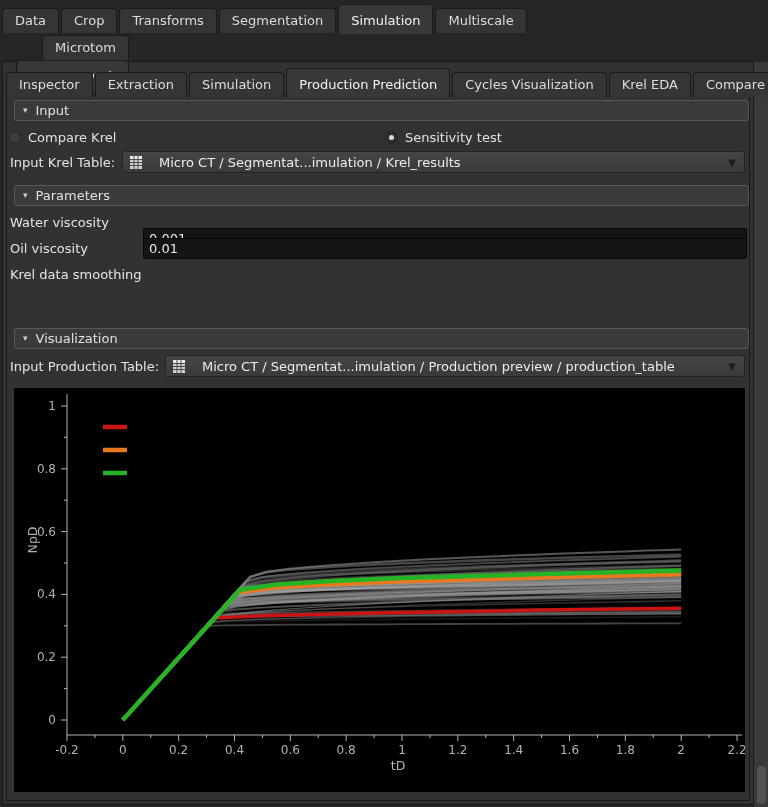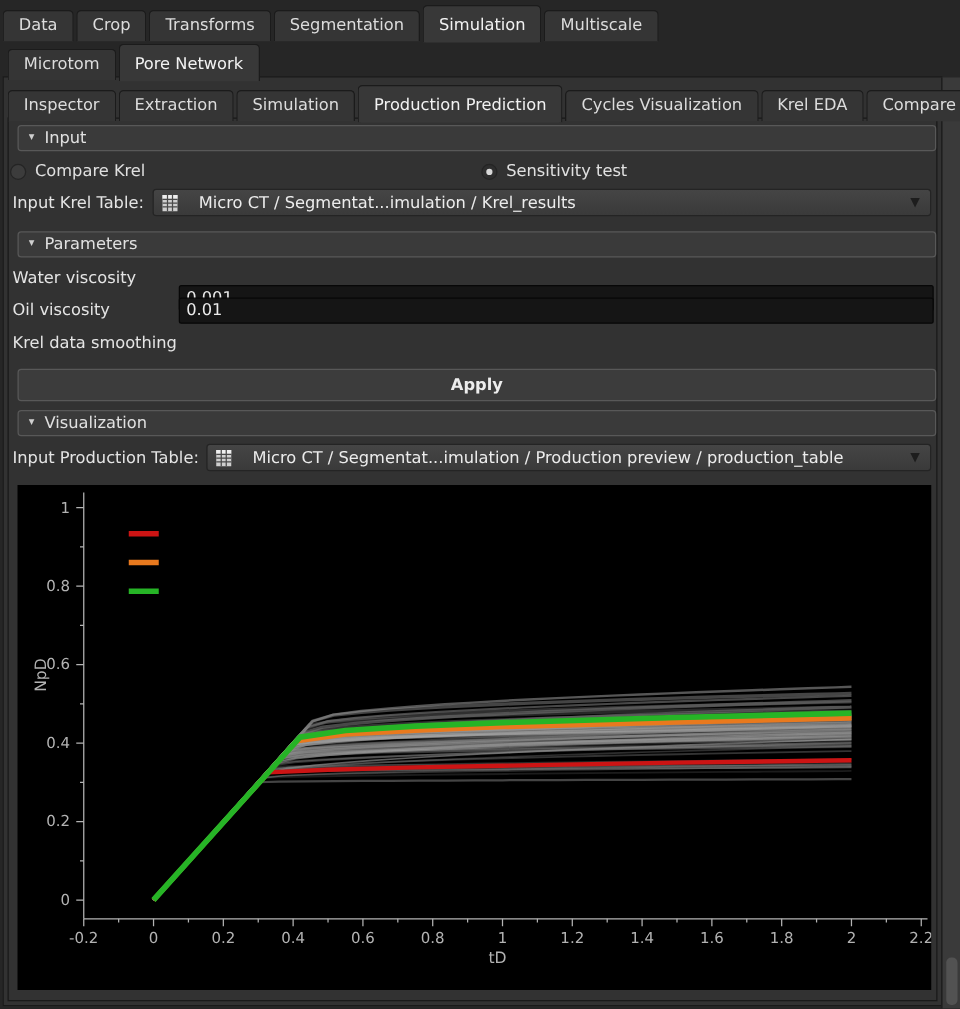--- a/index.html
+++ b/index.html
@@ -55,21 +55,21 @@
 <div id="root">
 
   <div id="tabrow1" class="tabrow" style="left:2px;top:4px;">
       <div class="tab">Data</div>
       <div class="tab">Crop</div>
       <div class="tab">Transforms</div>
       <div class="tab">Segmentation</div>
       <div class="tab active">Simulation</div>
       <div class="tab">Multiscale</div>
     </div>
-  <div id="tabrow2" class="tabrow" style="left:6px;top:35px;">
+  <div id="tabrow2" class="tabrow" style="left:16px;top:35px;flex-direction:column;">
       <div class="tab">Microtom</div>
       <div class="tab active">Pore Network</div>
     </div>
 
   <div class="pane" style="left:2px;top:61px;width:752px;height:744px;"></div>
 
   <div id="tabrow3" class="tabrow" style="left:6px;top:68px;">
       <div class="tab">Inspector</div>
       <div class="tab">Extraction</div>
       <div class="tab">Simulation</div>
@@ -112,21 +112,20 @@
   </div>
 
   <div class="form-label" style="left:10px;top:212px;">Water viscosity</div>
   <input class="text-field" style="left: 143px; top: 228px; width: 604px;" value="0.001">
 
   <div class="form-label" style="left:10px;top:238px;">Oil viscosity</div>
   <input class="text-field" style="left: 143px; top: 238px; width: 604px;" value="0.01">
 
   <div class="form-label" style="left:10px;top:264px;">Krel data smoothing</div>
 
-  <div class="apply-btn" style="left:14px;top:295px;width:735px;height:26px;">Apply</div>
 
   <div class="collapse-header" style="left:14px;top:328px;width:735px;">
     <span class="tri">▾</span>
     <span>Visualization</span>
   </div>
 
   <div class="form-label" style="left:10px;top:356px;">Input Production Table:</div>
   <div class="combo" style="left:165px;top:355px;width:580px;">
     <svg width="14" height="15">
       <rect x="1" y="1" width="12" height="13" fill="#cfcfcf"></rect>

